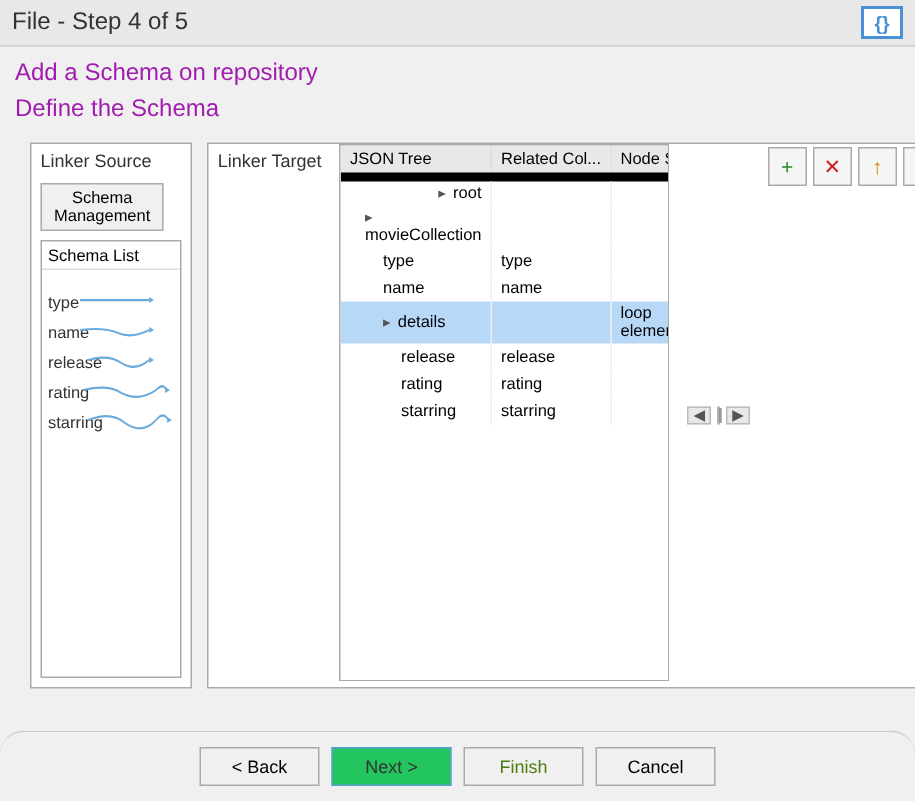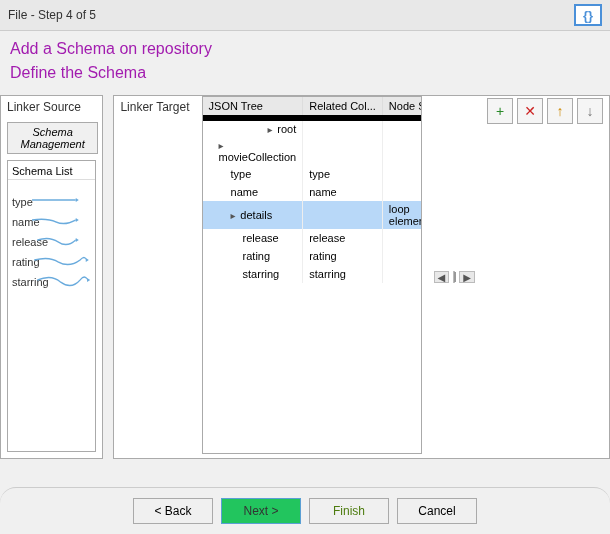--- a/index.html
+++ b/index.html
@@ -12,21 +12,21 @@
       overflow: hidden;
     }
     .title-bar {
       background: #e8e8e8;
       border-bottom: 1px solid #ccc;
       padding: 4px 8px;
       display: flex;
       justify-content: space-between;
       align-items: center;
     }
-    .title-text { font-size: 12px; color: #333; }
+    .title-text { font-size: 16px; color: #333; }
     .braces-btn {
       border: 2px solid #4a90d9;
       background: white;
       color: #4a90d9;
       font-weight: bold;
       font-size: 13px;
       width: 28px;
       height: 22px;
       cursor: pointer;
       display: flex;
@@ -34,47 +34,46 @@
       justify-content: center;
     }
     .subtitle {
       padding: 6px 10px 2px 10px;
       font-size: 16px;
       color: #a21caf;
       line-height: 1.5;
     }
     .main-content {
       display: flex;
-      padding: 8px 0;
+      padding: 8px 20px;
       gap: 10px;
       height: 380px;
     }
     .panel {
       border: 1px solid #aaa;
       background: white;
     }
     .panel-title {
       padding: 4px 6px;
       font-size: 12px;
       font-weight: normal;
       color: #333;
     }
     .linker-source {
       width: 220px;
       display: flex;
       flex-direction: column;
     }
     .schema-mgmt-btn {
-      margin: 4px 4px 6px 6px;
+      margin: 4px 18px 6px 6px;
       padding: 3px 8px;
       border: 1px solid #aaa;
       background: #f0f0f0;
       cursor: pointer;
       font-size: 11px;
-      font-style: italic;
     }
     .schema-list-box {
       border: 1px solid #aaa;
       margin: 0 6px 6px 6px;
       flex: 1;
       background: white;
       padding: 2px 0;
       position: relative;
       overflow: hidden;
     }

